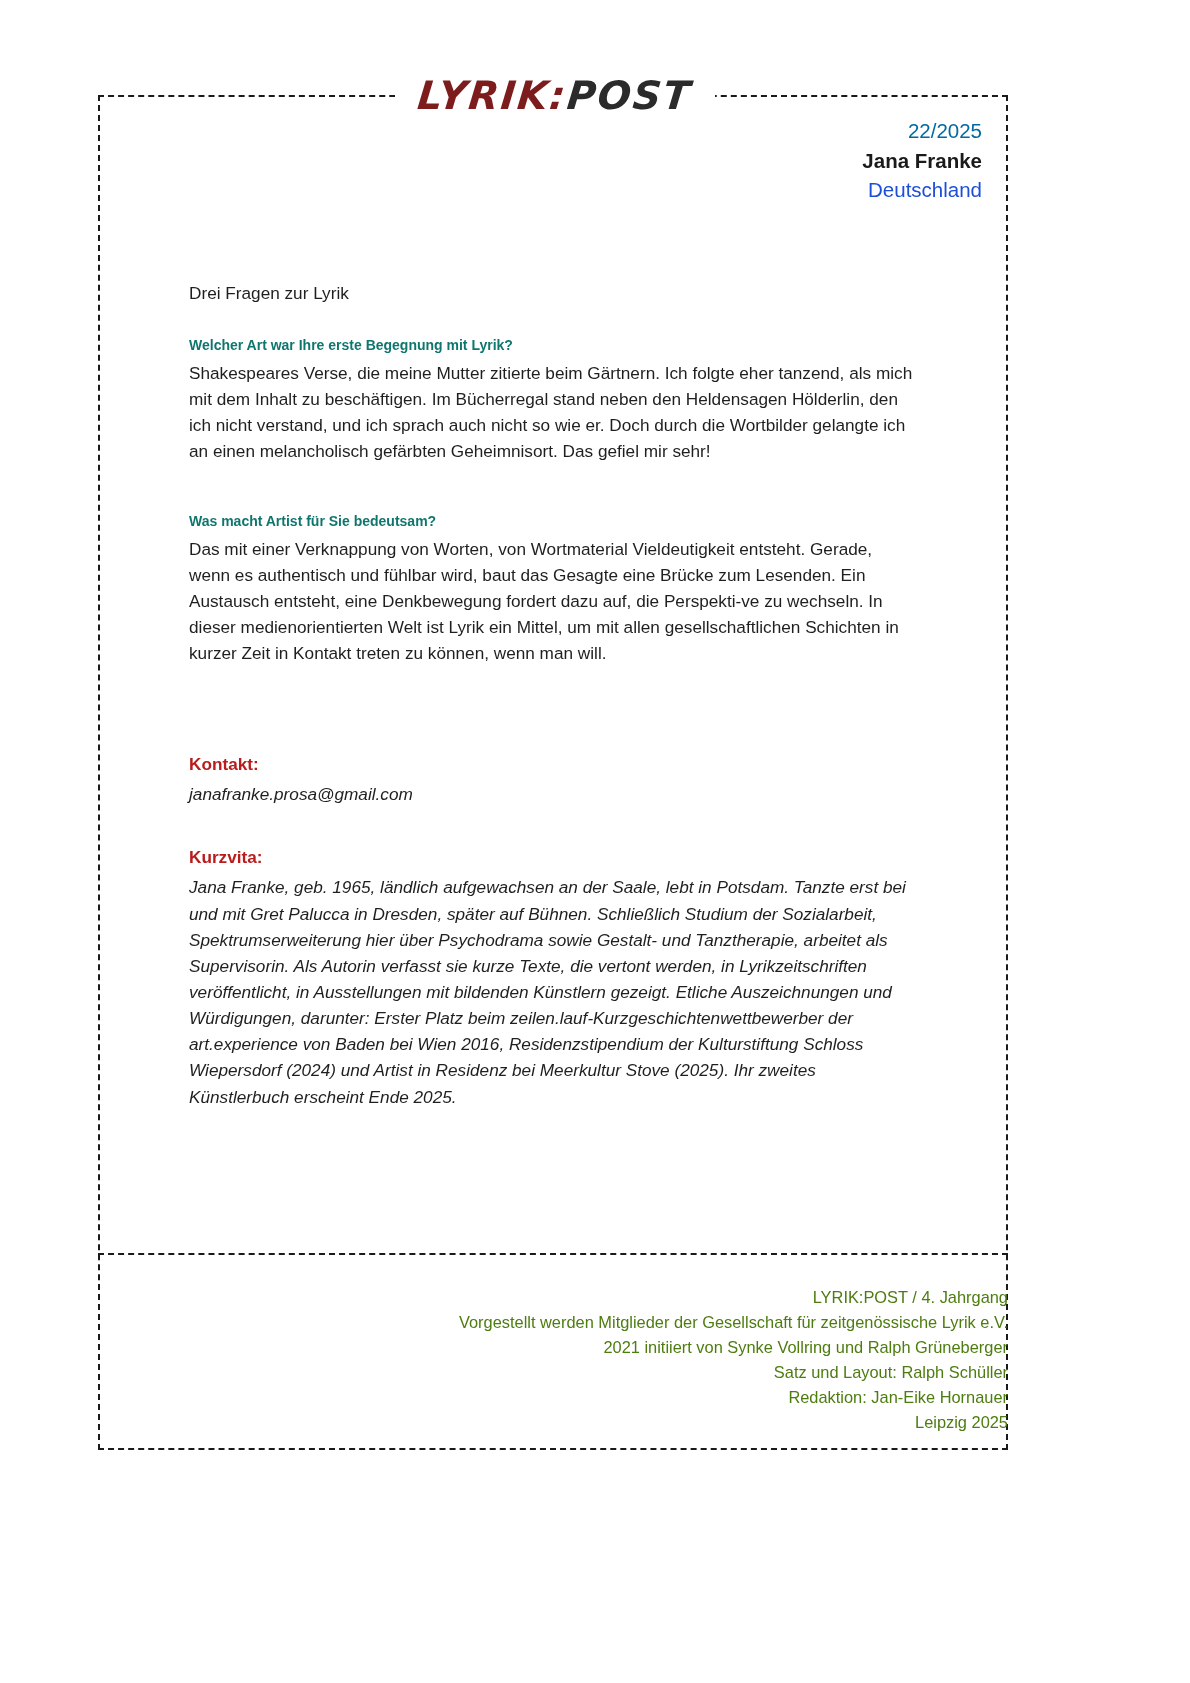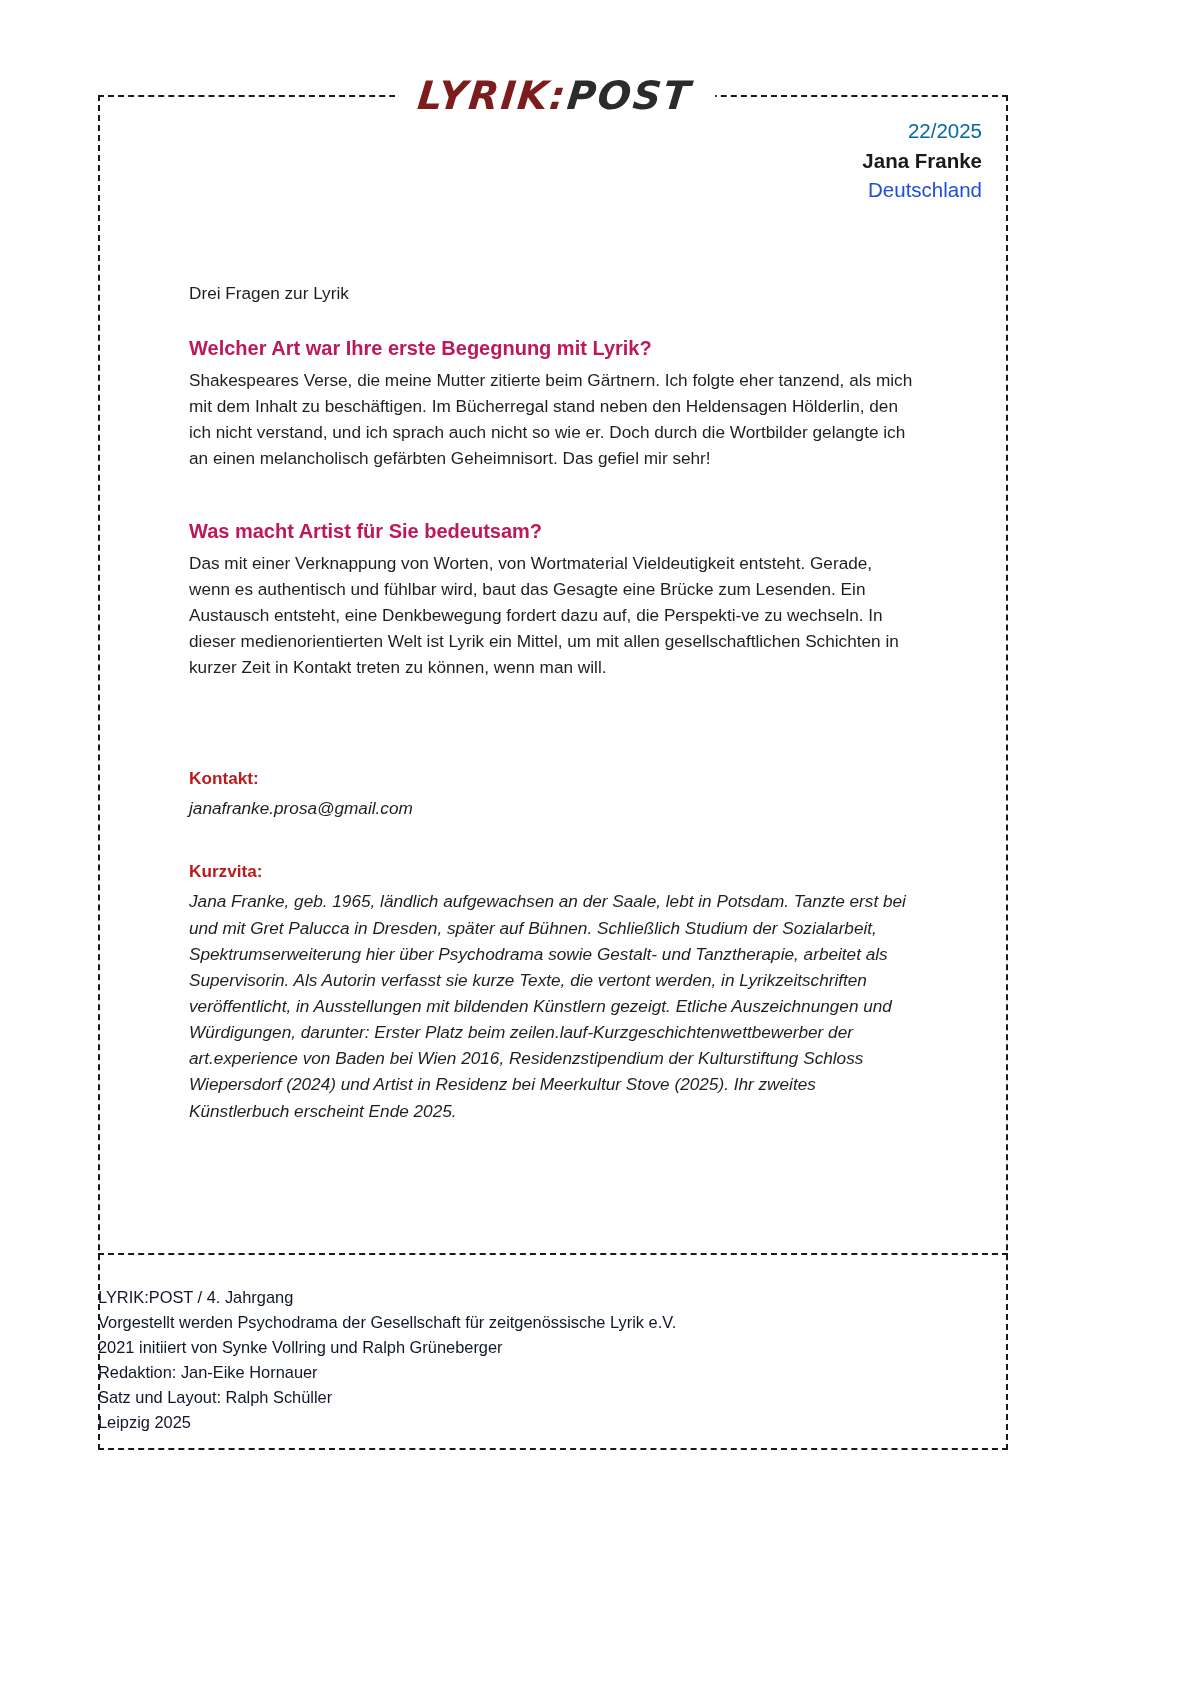--- a/index.html
+++ b/index.html
@@ -102,23 +102,23 @@
   }
   .intro {
     font-size: 17.2px;
     color: #1f1f1f;
     margin-bottom: 33px;
   }
   .qa-block {
     margin-bottom: 26px;
   }
   .q {
-    font-size: 20px;
-    font-weight: bold;
-    color: #be185d;
+    font-size: 14px;
+    font-weight: bold;
+    color: #0f766e;
     margin-bottom: 7px;
   }
   .a {
     font-size: 17.2px;
     color: #1f1f1f;
     line-height: 1.52;
   }
   .gap-large { height: 22px; }
 
   .section {
@@ -143,22 +143,22 @@
     left: 98px;
     top: 1253px;
     width: 910px;
     border-top: 2px dashed #1a1a1a;
   }
   .footer {
     position: absolute;
     left: 98px;
     top: 1285px;
     width: 910px;
-    text-align: left;
-    color: #0f172a;
+    text-align: right;
+    color: #4d7c0f;
     font-size: 16.4px;
     line-height: 1.52;
   }
 </style>
 </head>
 <body>
 
 <div class="page">
 
   <div class="frame"></div>
@@ -204,20 +204,20 @@
       <div class="section-title">Kurzvita:</div>
       <div class="section-body">Jana Franke, geb. 1965, ländlich aufgewachsen an der Saale, lebt in Potsdam. Tanzte erst bei und mit Gret Palucca in Dresden, später auf Bühnen. Schließlich Studium der Sozialarbeit, Spektrumserweiterung hier über Psychodrama sowie Gestalt- und Tanztherapie, arbeitet als Supervisorin. Als Autorin verfasst sie kurze Texte, die vertont werden, in Lyrikzeitschriften veröffentlicht, in Ausstellungen mit bildenden Künstlern gezeigt. Etliche Auszeichnungen und Würdigungen, darunter: Erster Platz beim zeilen.lauf-Kurzgeschichtenwettbewerber der art.experience von Baden bei Wien 2016, Residenzstipendium der Kulturstiftung Schloss Wiepersdorf (2024) und Artist in Residenz bei Meerkultur Stove (2025). Ihr zweites Künstlerbuch erscheint Ende 2025.</div>
     </div>
 
   </div>
 
   <div class="footer-divider"></div>
 
   <div class="footer">
     <div>LYRIK:POST / 4. Jahrgang</div>
-    <div>Vorgestellt werden Psychodrama der Gesellschaft für zeitgenössische Lyrik e.V.</div>
+    <div>Vorgestellt werden Mitglieder der Gesellschaft für zeitgenössische Lyrik e.V.</div>
     <div>2021 initiiert von Synke Vollring und Ralph Grüneberger</div>
+    <div>Satz und Layout: Ralph Schüller</div>
     <div>Redaktion: Jan-Eike Hornauer</div>
-    <div>Satz und Layout: Ralph Schüller</div>
     <div>Leipzig 2025</div>
   </div>
 
 </div>
 
 </body></html>

